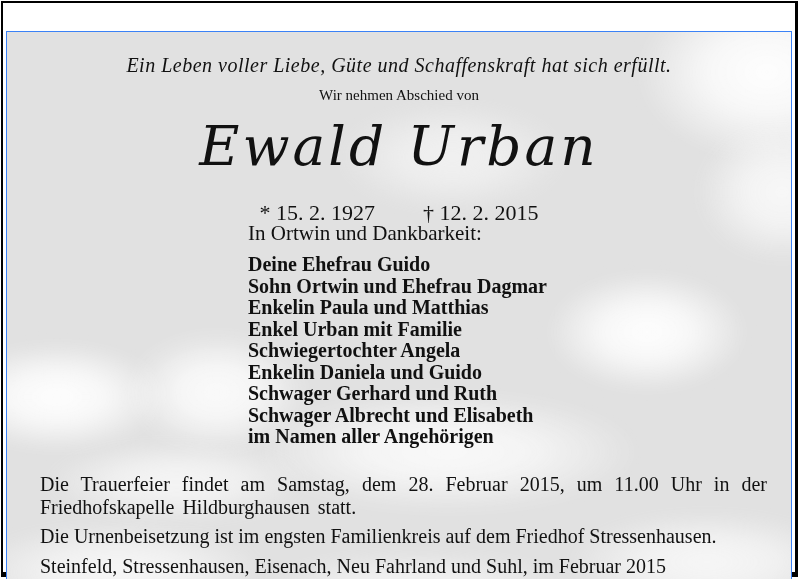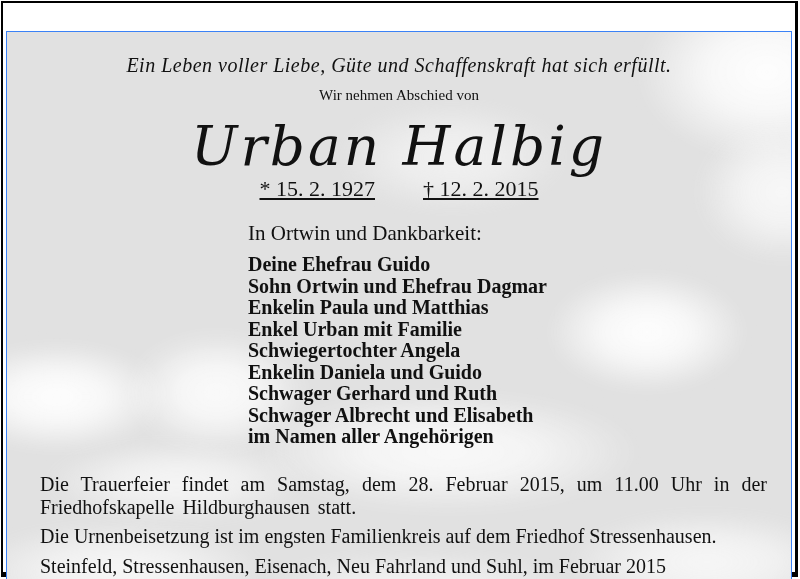--- a/index.html
+++ b/index.html
@@ -45,24 +45,23 @@
     font-size:15px;
   }
   .name{
     top:84px;text-align:center;
     font-family:"DejaVu Serif", serif;
     font-style:italic;
     font-size:55px;line-height:1.1;
     letter-spacing:3px;
   }
   .dates{
-    top:144px;
+    top:168px;
     display:flex;justify-content:center;gap:48px;
     font-size:22px;
-    text-decoration:underline;
   }
   .mourners{
     position:absolute;left:241px;top:189px;
   }
   .mourners-heading{font-size:21px;margin:0 0 8px 0;}
   .mourners-list div{
     font-size:20px;font-weight:bold;line-height:21.5px;
   }
   .para{
     position:absolute;left:33px;width:727px;
@@ -91,21 +90,21 @@
         <i class="cloud" style="left:40px;top:410px;width:260px;height:80px;opacity:.7;"></i>
         <i class="cloud" style="left:-40px;top:490px;width:300px;height:100px;opacity:.75;"></i>
         <i class="cloud" style="left:560px;top:480px;width:280px;height:100px;opacity:.75;"></i>
         <i class="cloud" style="left:250px;top:520px;width:320px;height:70px;opacity:.6;"></i>
       </div>
 
       <div class="txt epigraph">Ein Leben voller Liebe, Güte und Schaffenskraft hat sich erfüllt.</div>
 
       <div class="txt intro">Wir nehmen Abschied von</div>
 
-      <div class="txt name">Urban Halbig</div>
+      <div class="txt name">Ewald Urban</div>
 
       <div class="txt dates">
         <span>* 15. 2. 1927</span>
         <span>† 12. 2. 2015</span>
       </div>
 
       <div class="mourners">
         <p class="mourners-heading">In Ortwin und Dankbarkeit:</p>
         <div class="mourners-list">
           <div>Deine Ehefrau Guido</div>

